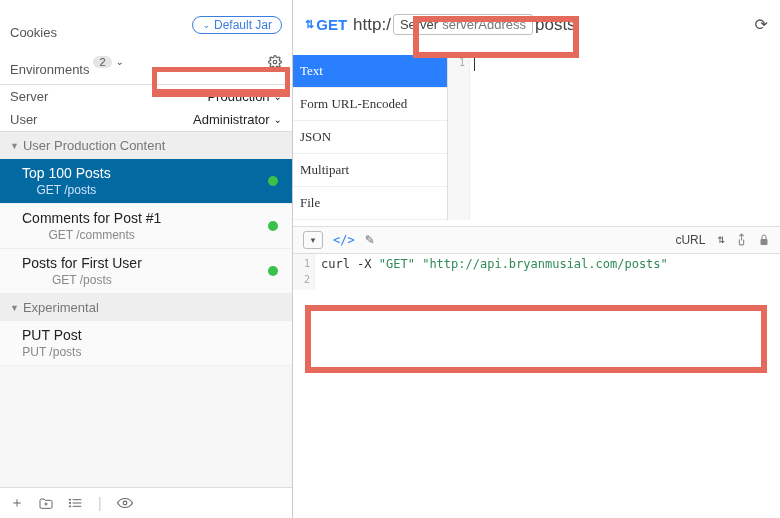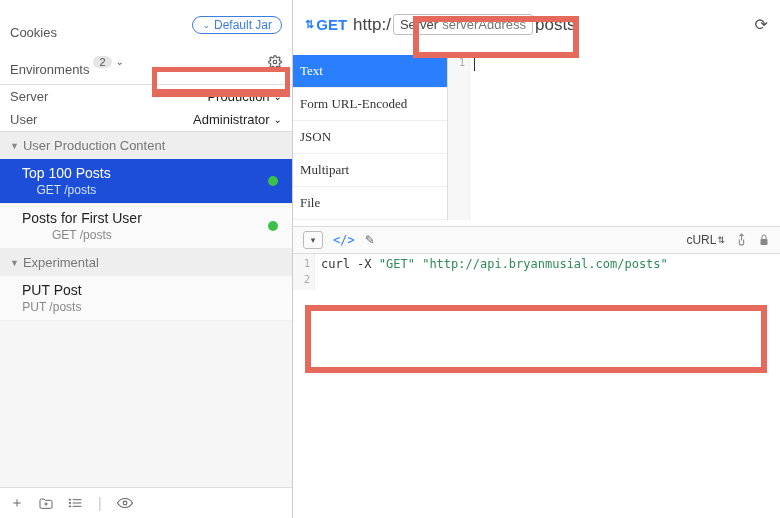--- a/index.html
+++ b/index.html
@@ -18,21 +18,21 @@
 .var-row { display: flex; justify-content: space-between; align-items: center; padding: 4px 10px; font-size: 13px; }
 .var-key { color: #555; }
 .var-val { color: #222; display: inline-flex; align-items: center; }
 .var-val .chev { font-size: 10px; margin-left: 4px; }
 .group-header { padding: 6px 10px; color: #777; font-size: 13px; display: flex; align-items: center; gap: 4px; background: #eee; }
 .group-header .tri { font-size: 9px; color: #888; }
 .req-item { padding: 6px 14px 6px 22px; display: flex; justify-content: space-between; align-items: center; background: #fafafa; border-bottom: 1px solid #eee; }
 .req-item .txt { display: flex; flex-direction: column; gap: 2px; }
 .req-name { font-size: 14px; color: #222; }
 .req-sub { font-size: 12px; color: #888; text-align: center; }
-.req-item.sel { background: #1d4ed8; }
+.req-item.sel { background: #0369a1; }
 .req-item.sel .req-name { color: #fff; }
 .req-item.sel .req-sub { color: #cfe2ff; }
 .dot-green { width: 10px; height: 10px; border-radius: 50%; background: #3bc14a; }
 .list-area { flex: 1; overflow: auto; background: #f6f6f6; }
 .sidebar-footer { display: flex; align-items: center; gap: 14px; padding: 6px 10px; border-top: 1px solid #ddd; background: #fff; color: #666; }
 .sidebar-footer span { font-size: 14px; }
 .main { flex: 1; display: flex; flex-direction: column; position: relative; }
 .urlbar { display: flex; align-items: center; padding: 14px 12px 20px; gap: 6px; }
 .method-pill { color: #2a7fff; font-weight: 600; font-size: 15px; display: inline-flex; align-items: center; gap: 2px; }
 .url-display { font-size: 17px; color: #444; display: inline-flex; align-items: center; white-space: nowrap; }
@@ -49,21 +49,21 @@
 .bt-item.sel { background: #2a7fff; color: #fff; }
 .editor { flex: 1; display: flex; font-family: Menlo, monospace; font-size: 12px; }
 .gutter { width: 22px; background: #f7f7f7; border-right: 1px solid #eee; color: #aaa; text-align: right; padding: 2px 4px; font-size: 10px; }
 .editor-content { flex: 1; padding: 2px 4px; }
 .cursor-bar { display:inline-block; width: 1px; height: 13px; background: #333; vertical-align: middle; }
 .out-toolbar { display: flex; align-items: center; gap: 10px; padding: 4px 10px; border-top: 1px solid #ddd; border-bottom: 1px solid #ddd; background: #fafafa; margin-top: 6px; }
 .out-toolbar .right { margin-left: auto; display: flex; align-items: center; gap: 10px; }
 .dropdown-square { border: 1px solid #bbb; border-radius: 3px; width: 20px; height: 18px; display: inline-flex; align-items: center; justify-content: center; font-size: 9px; color: #555; }
 .code-icon { color: #2a7fff; font-family: Menlo, monospace; font-size: 12px; }
 .pencil { color: #666; font-size: 12px; }
-.curl-sel { font-size: 12px; color: #444; display: inline-flex; align-items: center; gap: 1px; }
+.curl-sel { font-size: 12px; color: #444; display: inline-flex; align-items: center; gap: 12px; }
 .share-icon, .lock-icon { color: #888; font-size: 13px; }
 .out-editor { display: flex; font-family: Menlo, monospace; font-size: 12px; }
 .out-gutter { width: 22px; background: #f7f7f7; border-right: 1px solid #eee; color: #aaa; text-align: right; padding: 2px 4px; font-size: 10px; line-height: 16px; }
 .out-code { flex: 1; padding: 2px 6px; line-height: 16px; }
 .tok-cmd { color: #333; }
 .tok-str { color: #2e8b57; }
 .highlight-box { position: absolute; border: 5px solid #e66a5c; pointer-events: none; z-index: 50; }
 .hb1 { left: 152px; top: 67px; width: 138px; height: 30px; border-bottom-width: 8px; }
 .hb2 { left: 413px; top: 16px; width: 166px; height: 42px; border-width: 6px; }
 .hb3 { left: 305px; top: 305px; width: 462px; height: 68px; border-width: 6px; }
@@ -119,20 +119,27 @@
         </div>
       <div class="req-item sel">
         <div class="txt">
             <span class="req-name">Top 100 Posts</span>
             <span class="req-sub">GET /posts</span>
           </div>
         <span class="dot-green"></span>
       </div>
       <div class="req-item">
         <div class="txt">
+            <span class="req-name">Comments for Post #1</span>
+            <span class="req-sub">GET /comments</span>
+          </div>
+        <span class="dot-green"></span>
+      </div>
+      <div class="req-item">
+        <div class="txt">
             <span class="req-name">Posts for First User</span>
             <span class="req-sub">GET /posts</span>
           </div>
         <span class="dot-green"></span>
       </div>
       <div class="group-header">
           <span class="tri">▼</span>
           <span>Experimental</span>
         </div>
       <div class="req-item">

